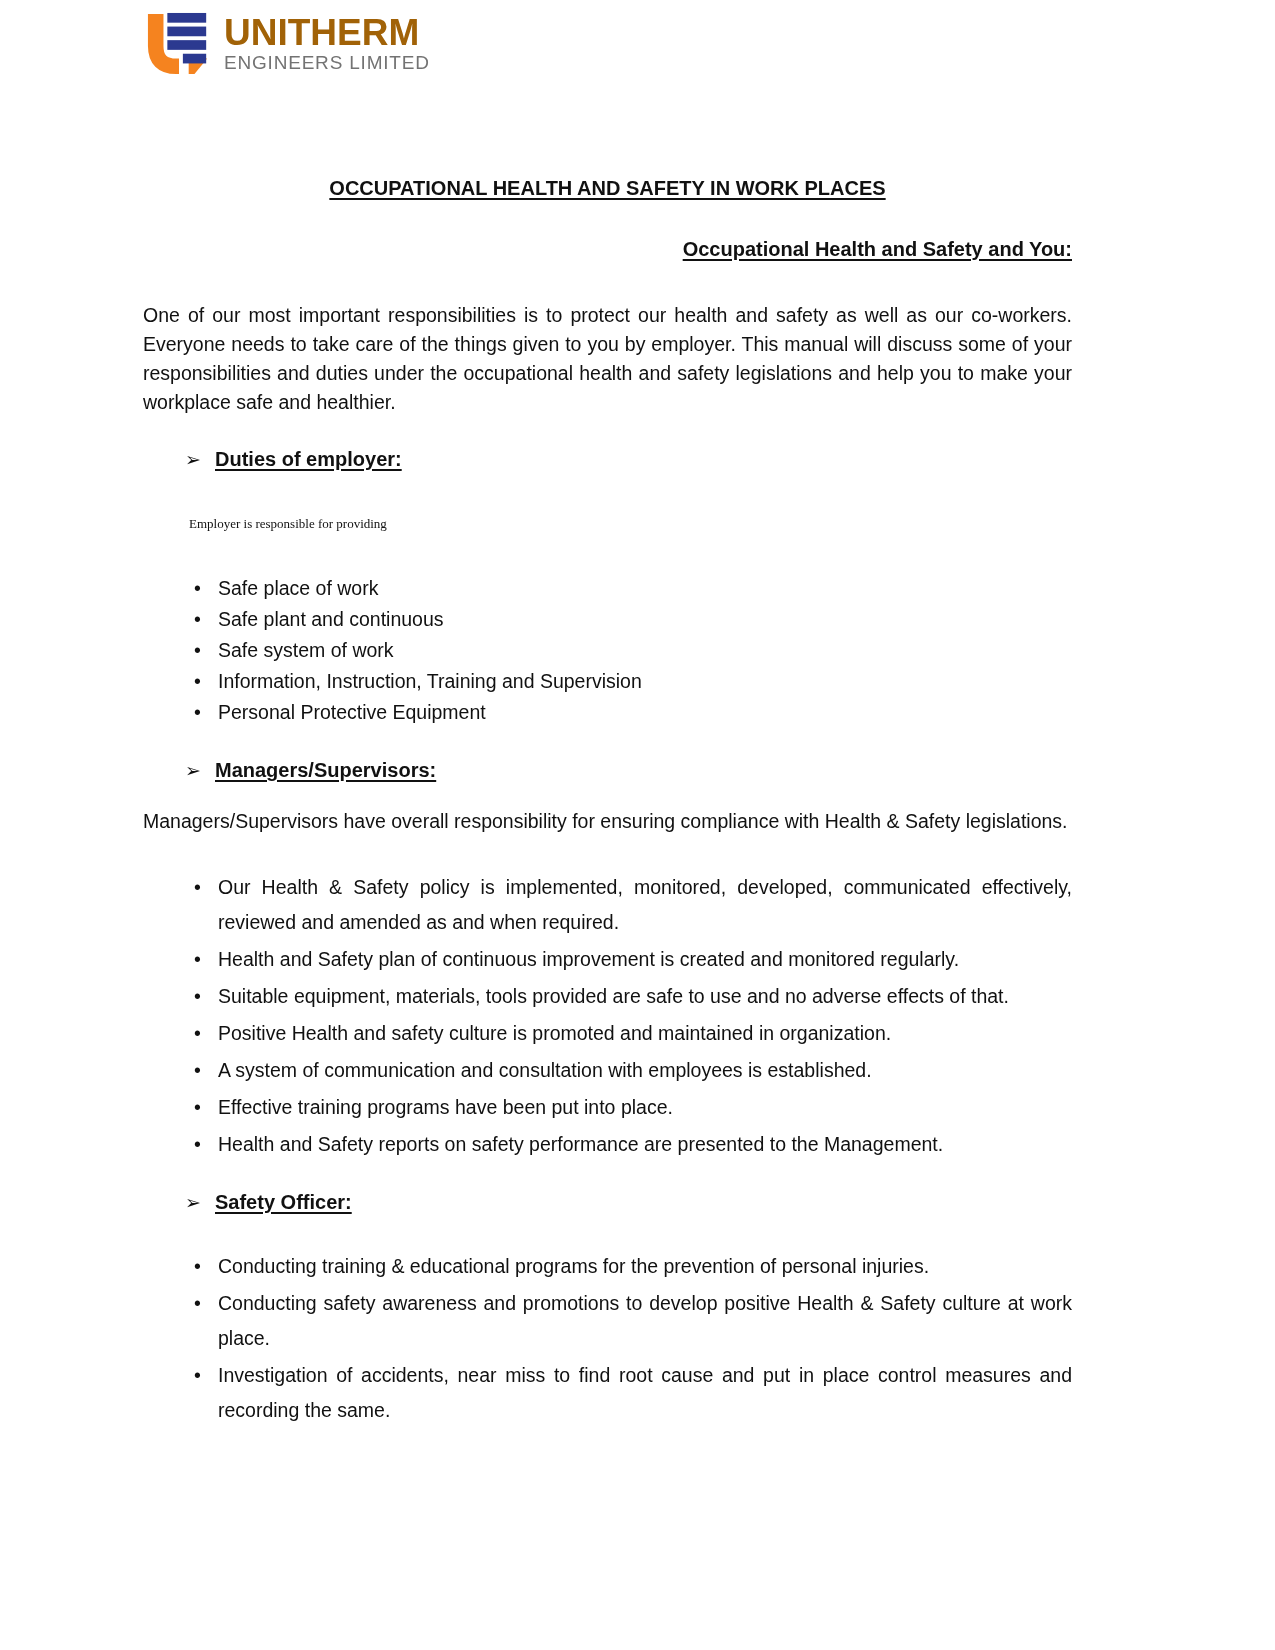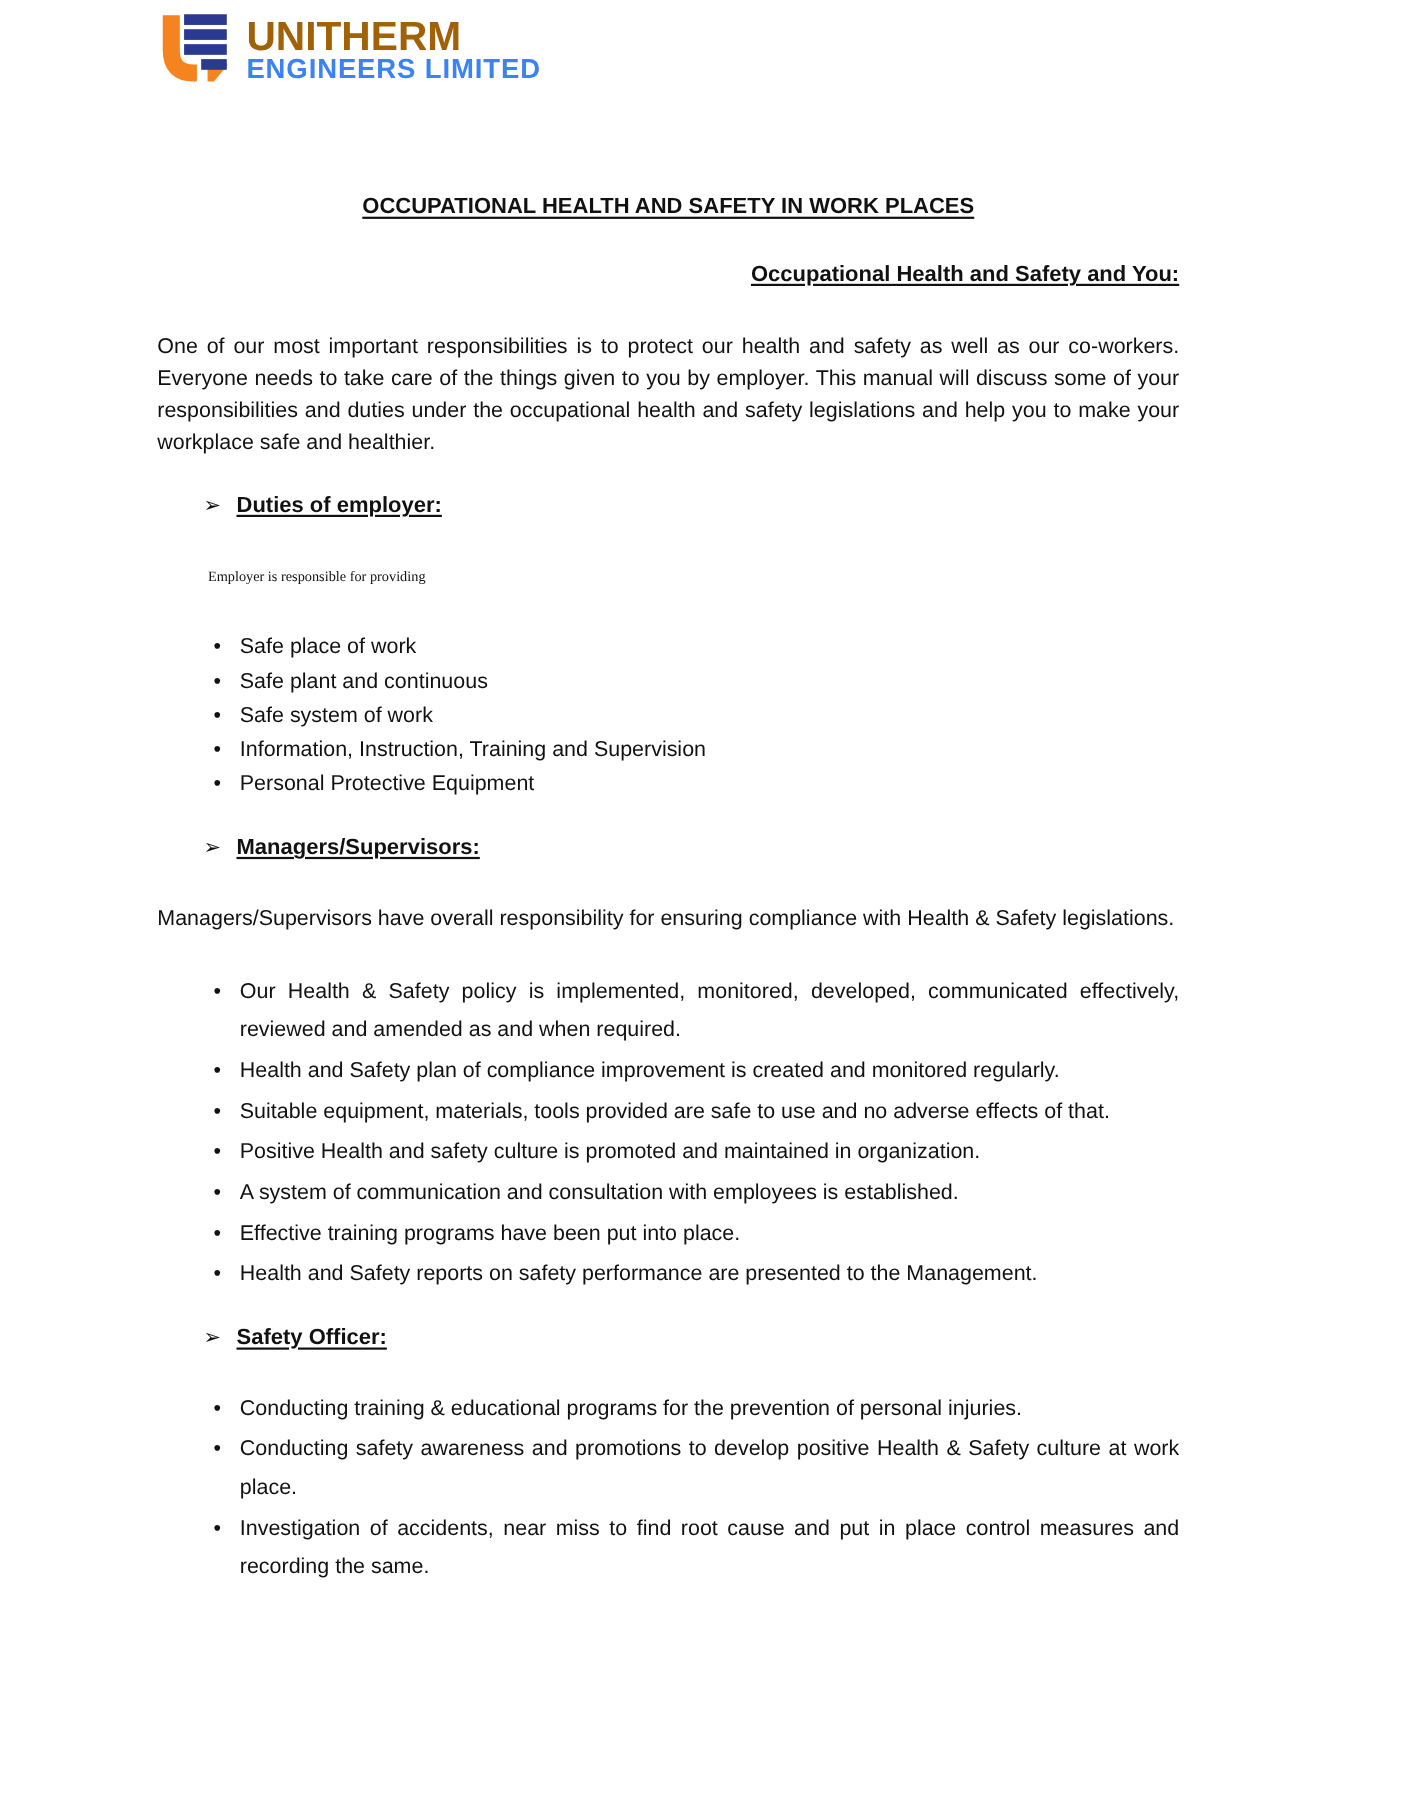--- a/index.html
+++ b/index.html
@@ -11,21 +11,21 @@
   }
 
   
   .logo-row { position:absolute; top:12px; left:146px; display:flex; align-items:flex-start; }
   .logo-mark { display:block; margin-right:12px; }
   .logo-text { display:flex; flex-direction:column; justify-content:flex-start; padding-top:2px; }
   .logo-name {
     font-size:37px; font-weight:bold; color:#a16207; line-height:38px; letter-spacing:0px;
   }
   .logo-sub {
-    font-size:25px; font-weight:bold; color:#3b82f6; line-height:22px; letter-spacing:0.8px;
+    font-size:19px; font-weight:normal; color:#737373; line-height:22px; letter-spacing:0.8px;
   }
 
   
   .content { padding:176px 203px 0 143px; }
 
   .doc-title {
     margin:0; text-align:center;
     font-size:20px; font-weight:bold; line-height:24px;
     text-decoration:underline; text-decoration-thickness:2px; text-underline-offset:3px;
   }
@@ -44,21 +44,21 @@
     display:flex; align-items:baseline;
     font-size:20px; font-weight:bold; line-height:24px;
   }
   .arrow-glyph { width:30px; flex:0 0 30px; font-weight:normal; font-size:19px; }
   .arrow-heading .heading-text {
     text-decoration:underline; text-decoration-thickness:2px; text-underline-offset:3px;
   }
 
   .lead-indent { margin:40px 0 0 0; padding-left:46px; font-size:13px; line-height:24px;font-family:Liberation Serif, serif; }
   .lead-plain  { margin:28px 0 0 0; font-size:19.5px; line-height:29px; }
-  .para-top38  { margin-top:38px; }
+  .para-top38  { margin-top:24px; }
 
   ul.bullets { list-style:none; margin:0; padding:0 0 0 75px; font-size:19.5px; }
   ul.bullets li { position:relative; }
   ul.bullets li::before {
     content:"\2022"; position:absolute; left:-24px; top:0;
   }
   ul.tight { margin-top:37px; }
   ul.tight li { line-height:31px; margin-bottom:0; }
   ul.loose { margin-top:34px; text-align:justify; }
   ul.loose li { line-height:35px; margin-bottom:2px; }
@@ -107,21 +107,21 @@
         <li>Personal Protective Equipment</li>
       </ul>
 
     <div class="arrow-heading mt-s2">
       <span class="arrow-glyph">➢</span>
       <span class="heading-text">Managers/Supervisors:</span>
     </div>
     <p class="para justify para-top38">Managers/Supervisors have overall responsibility for ensuring compliance with Health &amp; Safety legislations.</p>
     <ul class="bullets loose">
         <li>Our Health &amp; Safety policy is implemented, monitored, developed, communicated effectively, reviewed and amended as and when required.</li>
-        <li>Health and Safety plan of compliance improvement is created and monitored regularly.</li>
+        <li>Health and Safety plan of continuous improvement is created and monitored regularly.</li>
         <li>Suitable equipment, materials, tools provided are safe to use and no adverse effects of that.</li>
         <li>Positive Health and safety culture is promoted and maintained in organization.</li>
         <li>A system of communication and consultation with employees is established.</li>
         <li>Effective training programs have been put into place.</li>
         <li>Health and Safety reports on safety performance are presented to the Management.</li>
       </ul>
 
     <div class="arrow-heading mt-s3">
       <span class="arrow-glyph">➢</span>
       <span class="heading-text">Safety Officer:</span>

